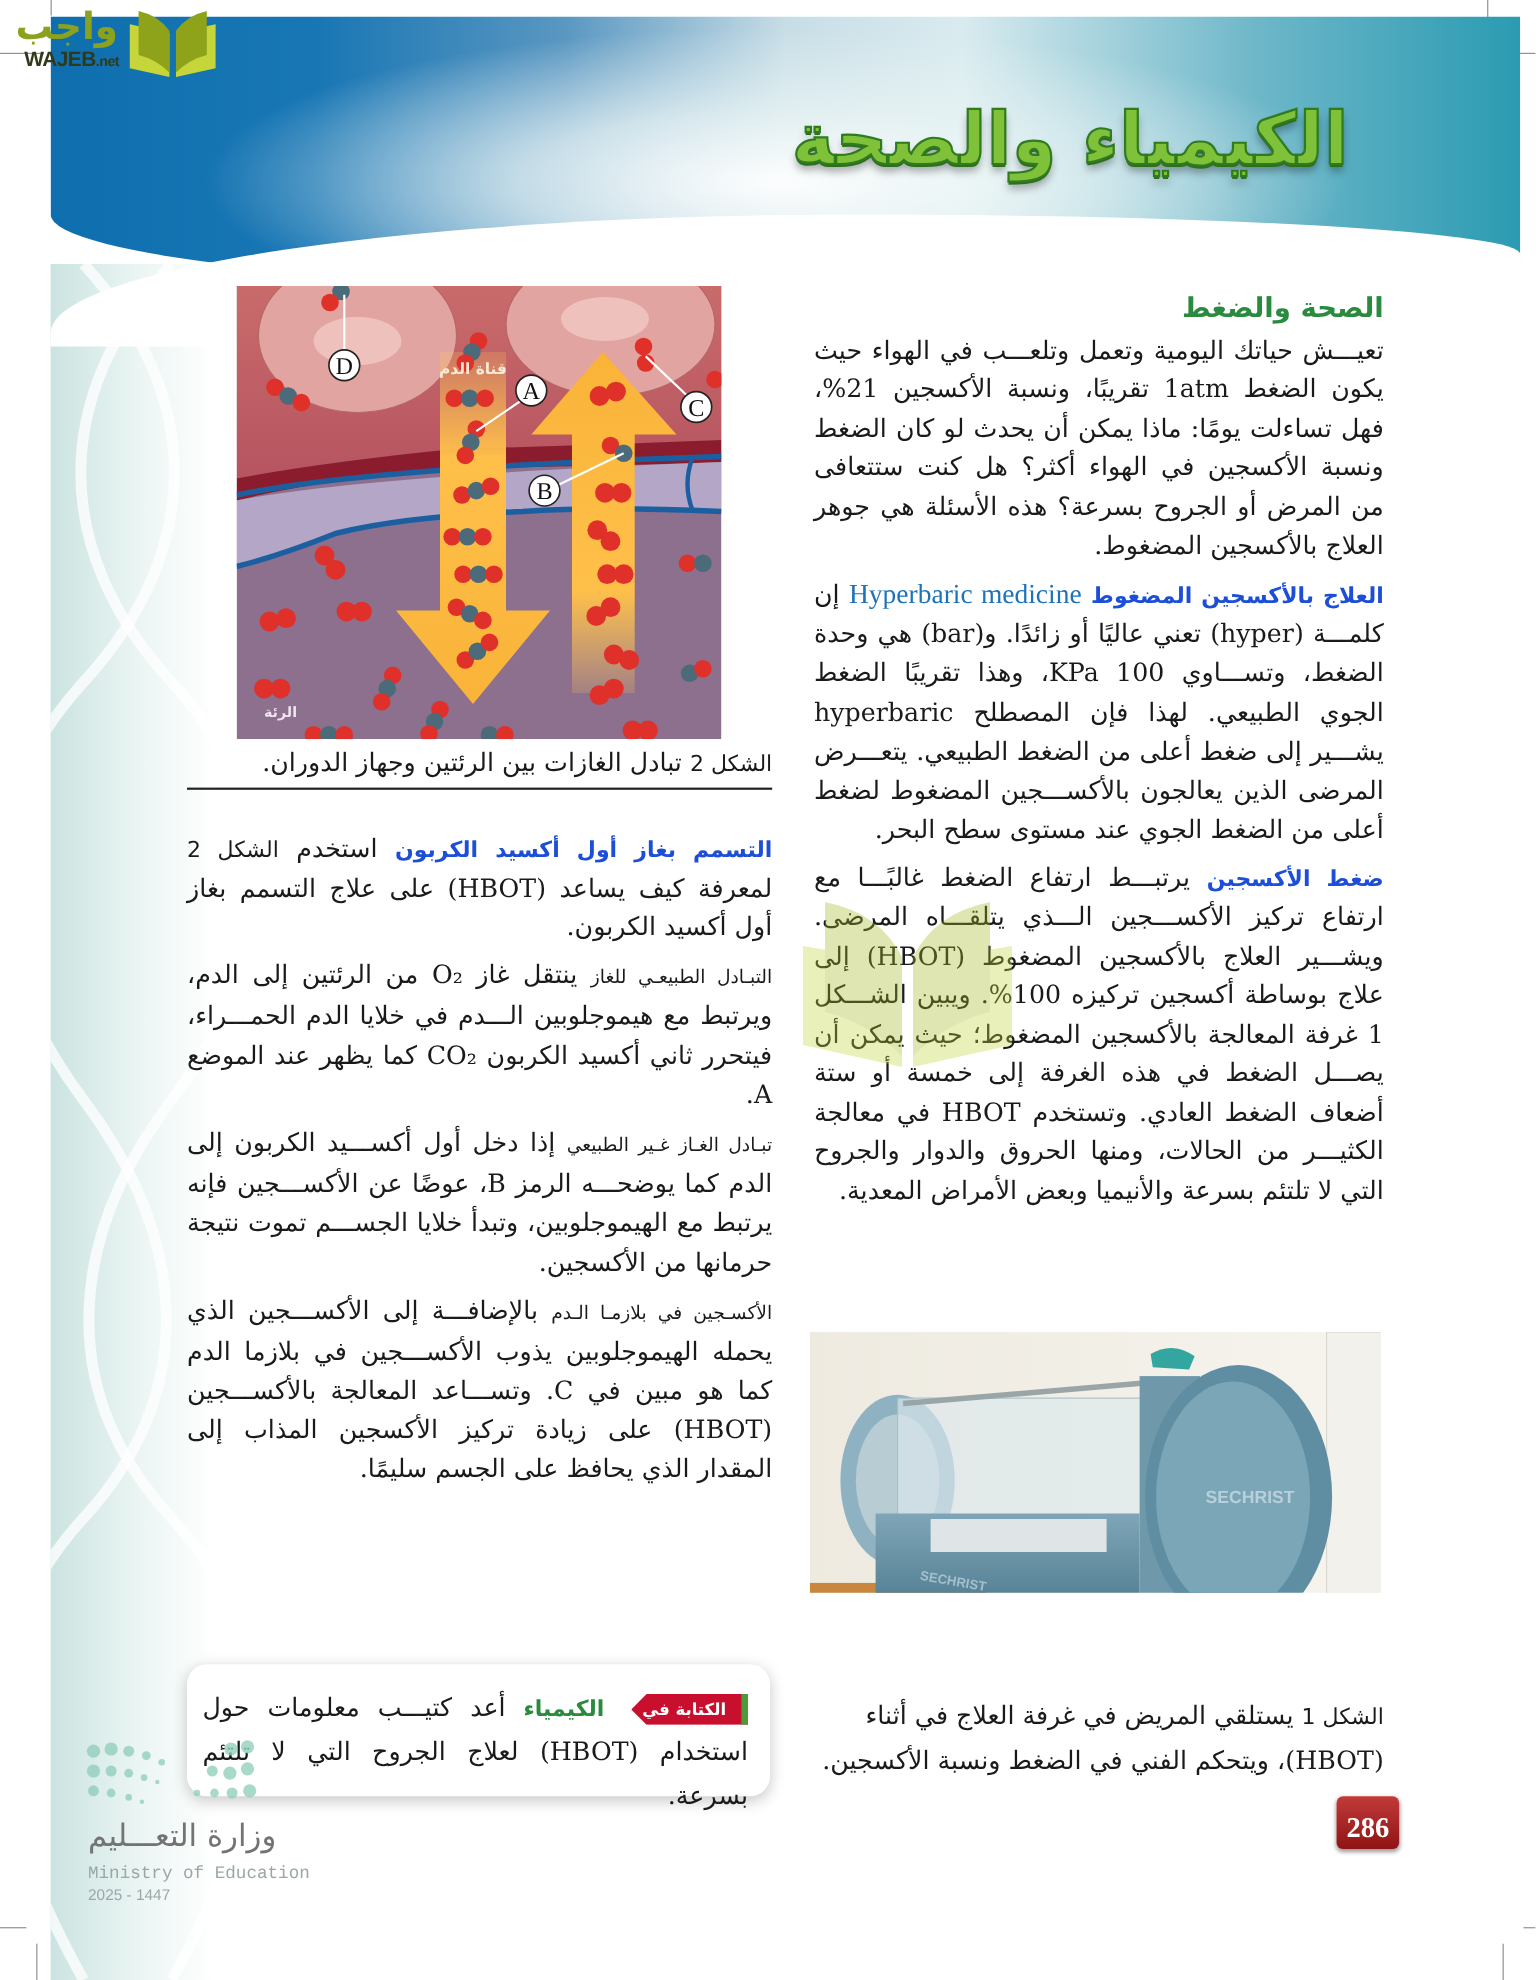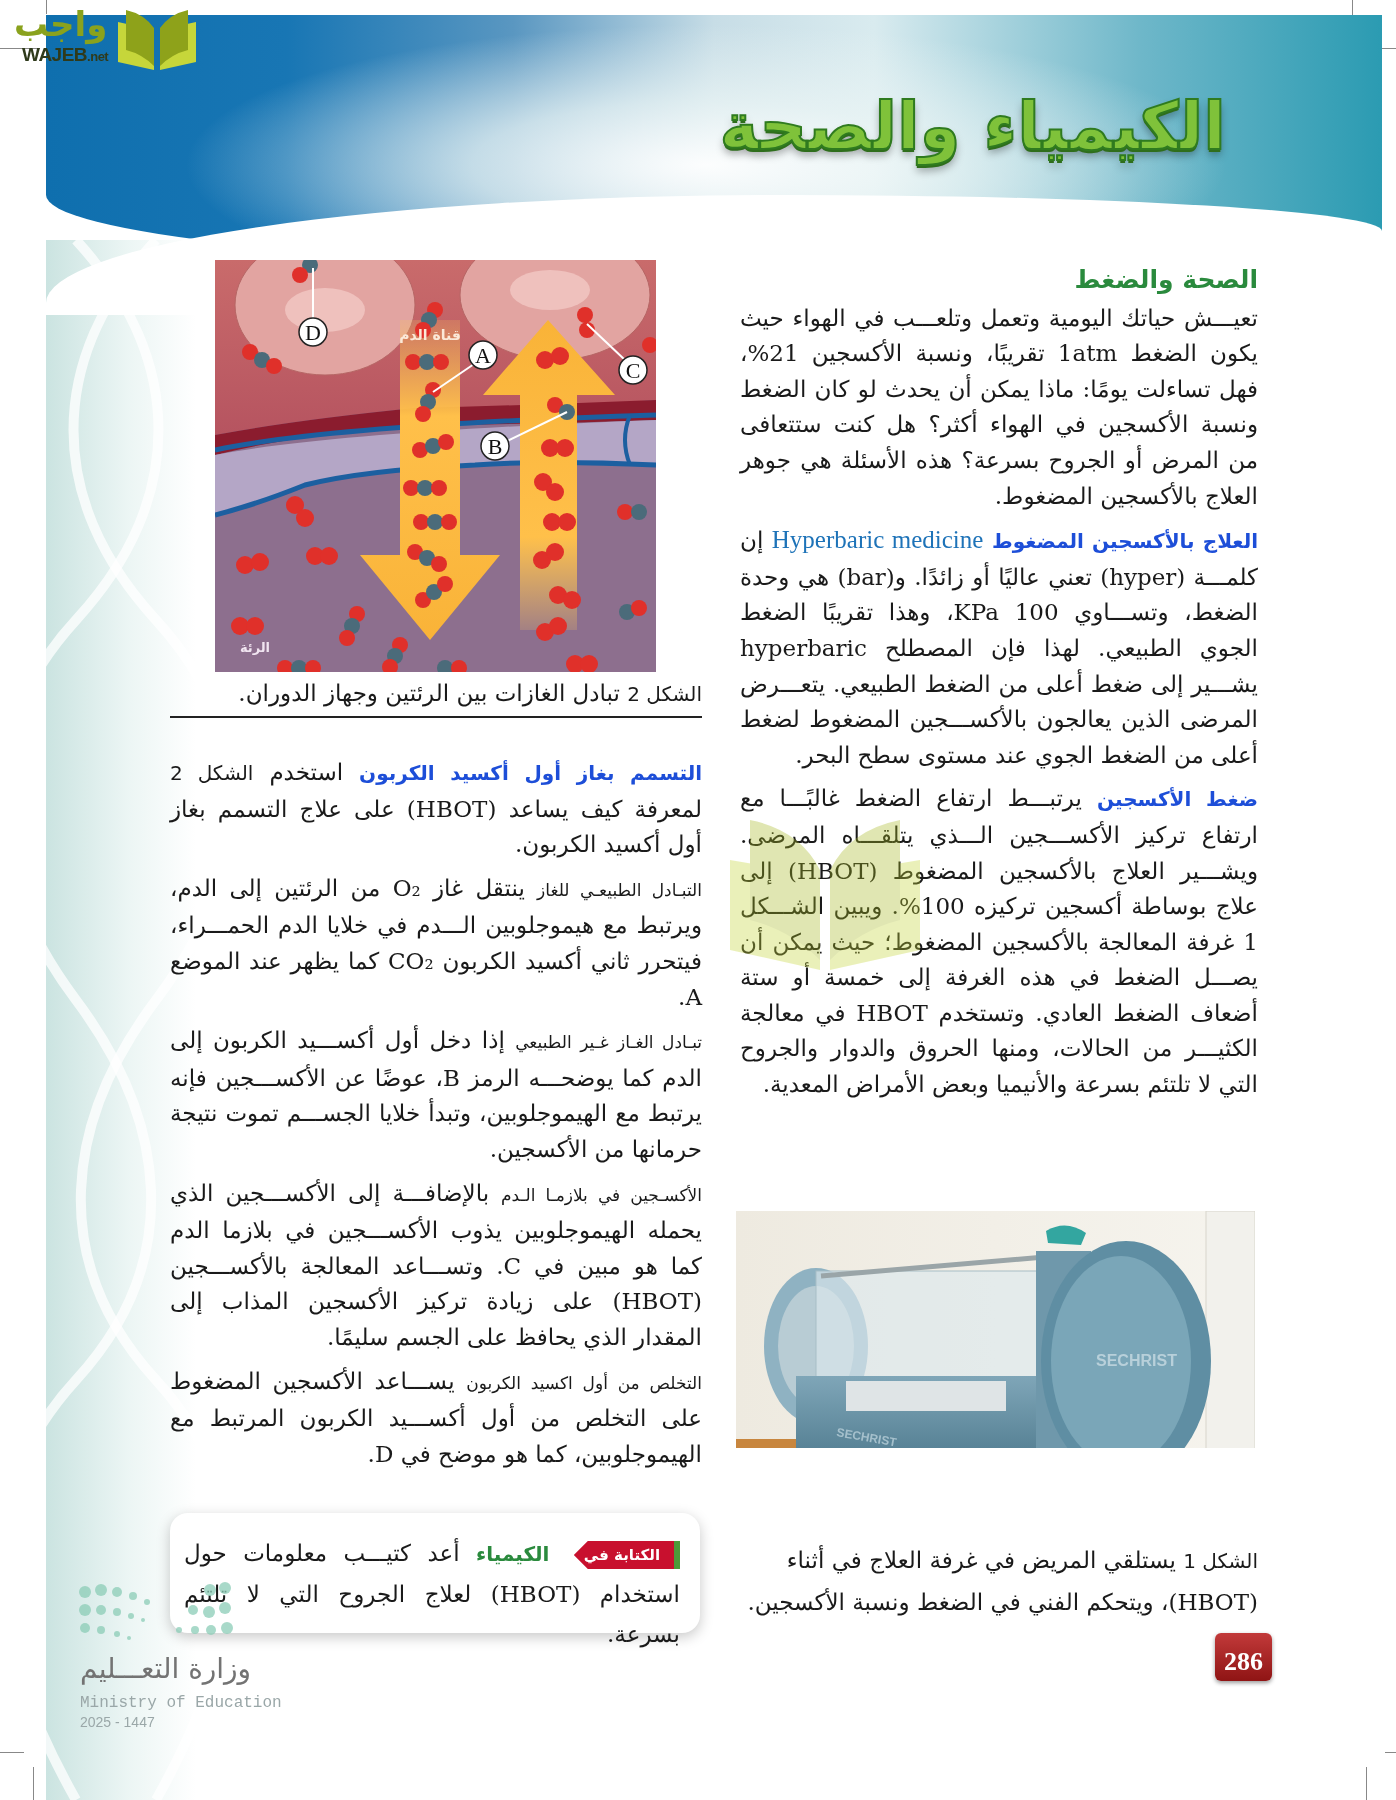--- a/index.html
+++ b/index.html
@@ -354,24 +354,20 @@
     <span>ينتقل غاز O₂ من الرئتين إلى الدم، ويرتبط مع هيموجلوبين الـــدم في خلايا الدم الحمـــراء، فيتحرر ثاني أكسيد الكربون CO₂ كما يظهر عند الموضع A.</span>
   </p>
   <p>
     <span class="lead-small">تبـادل الغـاز غـير الطبيعي</span>
     <span>إذا دخل أول أكســـيد الكربون إلى الدم كما يوضحـــه الرمز B، عوضًا عن الأكســـجين فإنه يرتبط مع الهيموجلوبين، وتبدأ خلايا الجســـم تموت نتيجة حرمانها من الأكسجين.</span>
   </p>
   <p>
     <span class="lead-small">الأكسـجين في بلازمـا الـدم</span>
     <span>بالإضافـــة إلى الأكســـجين الذي يحمله الهيموجلوبين يذوب الأكســـجين في بلازما الدم كما هو مبين في C. وتســـاعد المعالجة بالأكســـجين (HBOT) على زيادة تركيز الأكسجين المذاب إلى المقدار الذي يحافظ على الجسم سليمًا.</span>
   </p>
-  <p>
-    <span class="lead-small">التخلص من أول اكسيد الكربون</span>
-    <span>يســـاعد الأكسجين المضغوط على التخلص من أول أكســـيد الكربون المرتبط مع الهيموجلوبين، كما هو موضح في D.</span>
-  </p>
 </div>
 
 <div class="abs writebox">
   <div class="writebox-text">
     <span class="tag">الكتابة في</span>
     <span class="tag-green">الكيمياء</span>
     <span>أعد كتيـــب معلومات حول استخدام (HBOT) لعلاج الجروح التي لا تلتئم بسرعة.</span>
   </div>
 </div>
 

